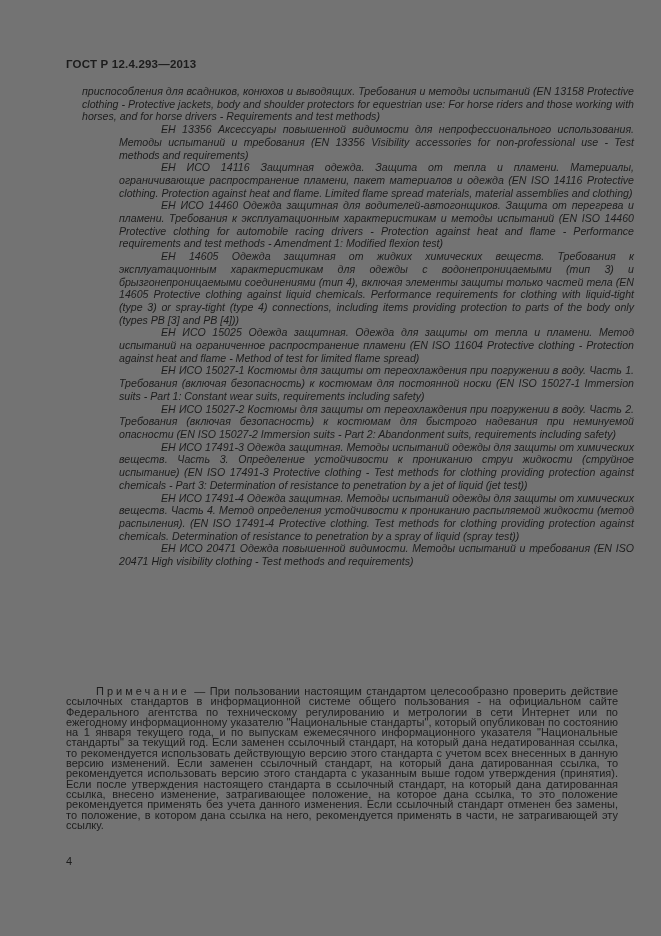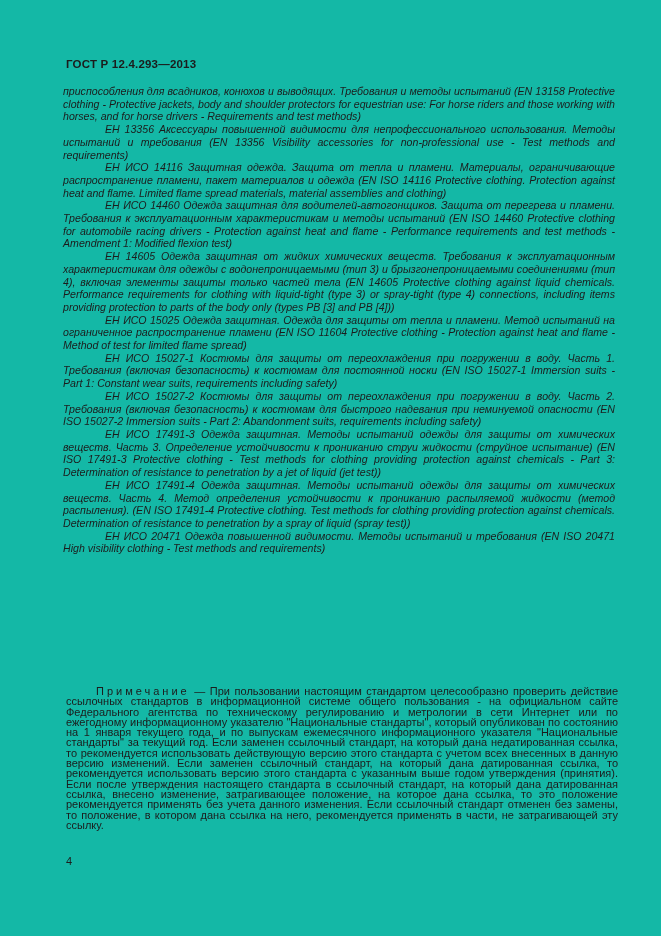--- a/index.html
+++ b/index.html
@@ -1,45 +1,45 @@
 <!DOCTYPE html>
 <html><head>
 <meta charset="utf-8">
 <style>
   html, body { margin: 0; padding: 0; background: #e8e8e8; }
   .page {
     position: relative;
     width: 661px;
     height: 936px;
     margin: 0 auto;
-    background: #14b8a6;
+    background: #737373;
     color: #1c1c1c;
     font-family: "Liberation Sans", sans-serif;
     overflow: hidden;
     box-sizing: border-box;
   }
   .doc-header {
     position: absolute;
     left: 66px;
     top: 58px;
     font-size: 11.5px;
     font-weight: bold;
     letter-spacing: 0.2px;
   }
   .doc-body {
     position: absolute;
-    left: 63px;
+    left: 82px;
     top: 85px;
     width: 552px;
     text-align: justify;
     font-size: 10.6px;
     line-height: 12.7px;
   }
   p.ref { margin: 0; }
-  p.ref.indent { text-indent: 42px; }
+  p.ref.indent { text-indent: 42px; margin-left: 37px; }
   p.ref.italic { font-style: italic; }
   p.ref.regular { font-style: normal; }
   .doc-note {
     position: absolute;
     left: 66px;
     top: 686px;
     width: 552px;
     text-align: justify;
     font-size: 11px;
     line-height: 10.3px;

